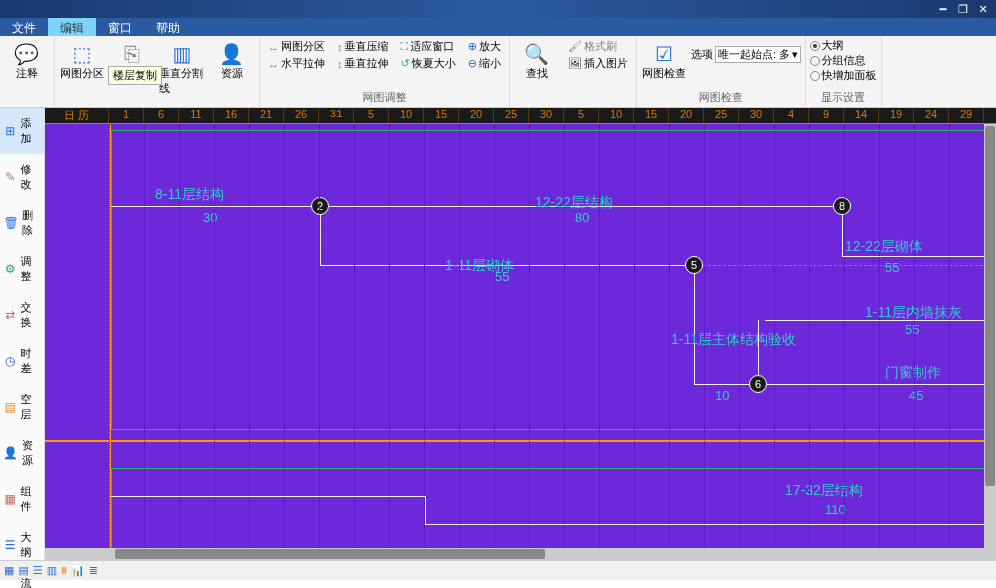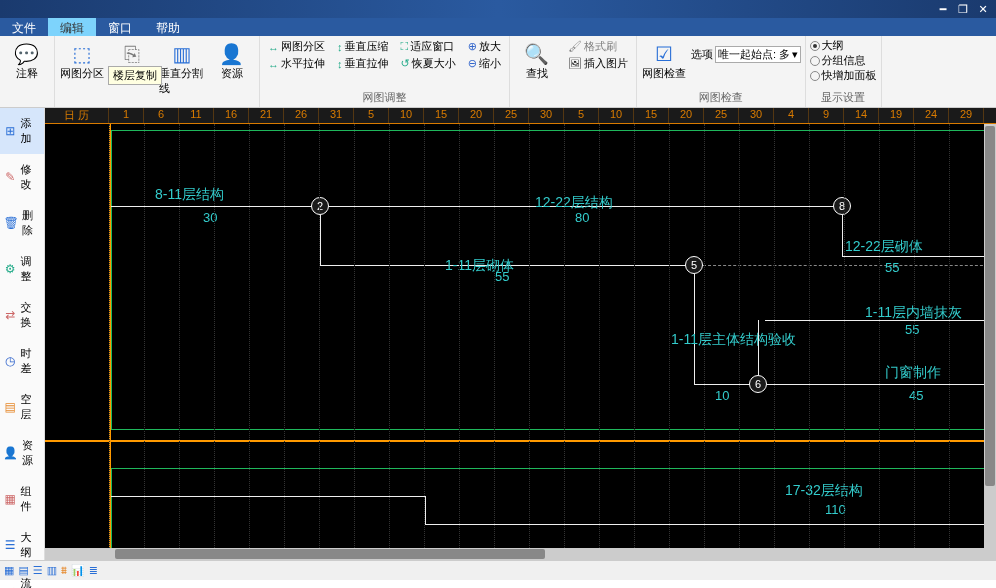--- a/index.html
+++ b/index.html
@@ -18,21 +18,21 @@
 .smallcol { display: flex; flex-direction: column; gap: 0; }
 .radios { display: flex; flex-direction: column; font-size: 11px; gap: 0; }
 .radio-row { display: flex; align-items: center; gap: 2px; }
 .radio-dot { width: 10px; height: 10px; border: 1px solid #888; border-radius: 50%; display: inline-flex; align-items: center; justify-content: center; }
 .radio-dot .fill { width: 4px; height: 4px; background: #333; border-radius: 50%; }
 .main { display: flex; height: 452px; position: relative; }
 .side { width: 45px; background: #fafafa; border-right: 1px solid #ddd; display: flex; flex-direction: column; }
 .side-item { display: flex; align-items: center; gap: 4px; padding: 8px 4px; font-size: 11px; cursor: pointer; border-bottom: 0; }
 .side-item.sel { background: #d6e6fb; }
 .side-ico { width: 14px; height: 14px; display: flex; align-items: center; justify-content: center; font-size: 12px; }
-.canvas-wrap { flex: 1; position: relative; background: #000000; overflow: hidden; }
+.canvas-wrap { flex: 1; position: relative; background: #6d28d9; overflow: hidden; }
 .ruler { height: 16px; background: #1a1a1a; display: flex; color: #d97b00; font-size: 11px; border-bottom: 1px solid #d97b00; }
 .ruler-cell { flex: 0 0 26px; text-align: center; border-right: 1px solid rgba(217,123,0,0.3); }
 .ruler-cell:first-child { flex: 0 0 64px; }
 .chart { position: absolute; inset: 16px 0 12px 0; overflow: hidden; }
 .grid-v { position: absolute; top: 0; bottom: 0; width: 0; border-left: 1px dotted #333; }
 .orange-h { position: absolute; left: 0; right: 0; height: 2px; background: #ff9a00; }
 .orange-v { position: absolute; top: 0; bottom: 0; width: 2px; background: #ff9a00; }
 .green-box { position: absolute; border: 1px solid #1fb75c; }
 .task-line { position: absolute; height: 0; border-top: 1px solid #eee; }
 .task-label { position: absolute; color: #3cc; font-size: 14px; text-align: center; white-space: nowrap; }
@@ -251,21 +251,21 @@
 
   <div class="canvas-wrap">
     <div class="ruler" id="ruler">
         <div class="ruler-cell" style="flex: 0 0 64px;">日 历</div>
         <div class="ruler-cell" style="flex: 0 0 35px;">1</div>
         <div class="ruler-cell" style="flex: 0 0 35px;">6</div>
         <div class="ruler-cell" style="flex: 0 0 35px;">11</div>
         <div class="ruler-cell" style="flex: 0 0 35px;">16</div>
         <div class="ruler-cell" style="flex: 0 0 35px;">21</div>
         <div class="ruler-cell" style="flex: 0 0 35px;">26</div>
-        <div class="ruler-cell" style="flex: 0 0 35px;">31</div>
+        <div class="ruler-cell" style="flex: 0 0 35px; font-family: Liberation Mono, monospace;">31</div>
         <div class="ruler-cell" style="flex: 0 0 35px;">5</div>
         <div class="ruler-cell" style="flex: 0 0 35px;">10</div>
         <div class="ruler-cell" style="flex: 0 0 35px;">15</div>
         <div class="ruler-cell" style="flex: 0 0 35px;">20</div>
         <div class="ruler-cell" style="flex: 0 0 35px;">25</div>
         <div class="ruler-cell" style="flex: 0 0 35px;">30</div>
         <div class="ruler-cell" style="flex: 0 0 35px;">5</div>
         <div class="ruler-cell" style="flex: 0 0 35px;">10</div>
         <div class="ruler-cell" style="flex: 0 0 35px;">15</div>
         <div class="ruler-cell" style="flex: 0 0 35px;">20</div>

